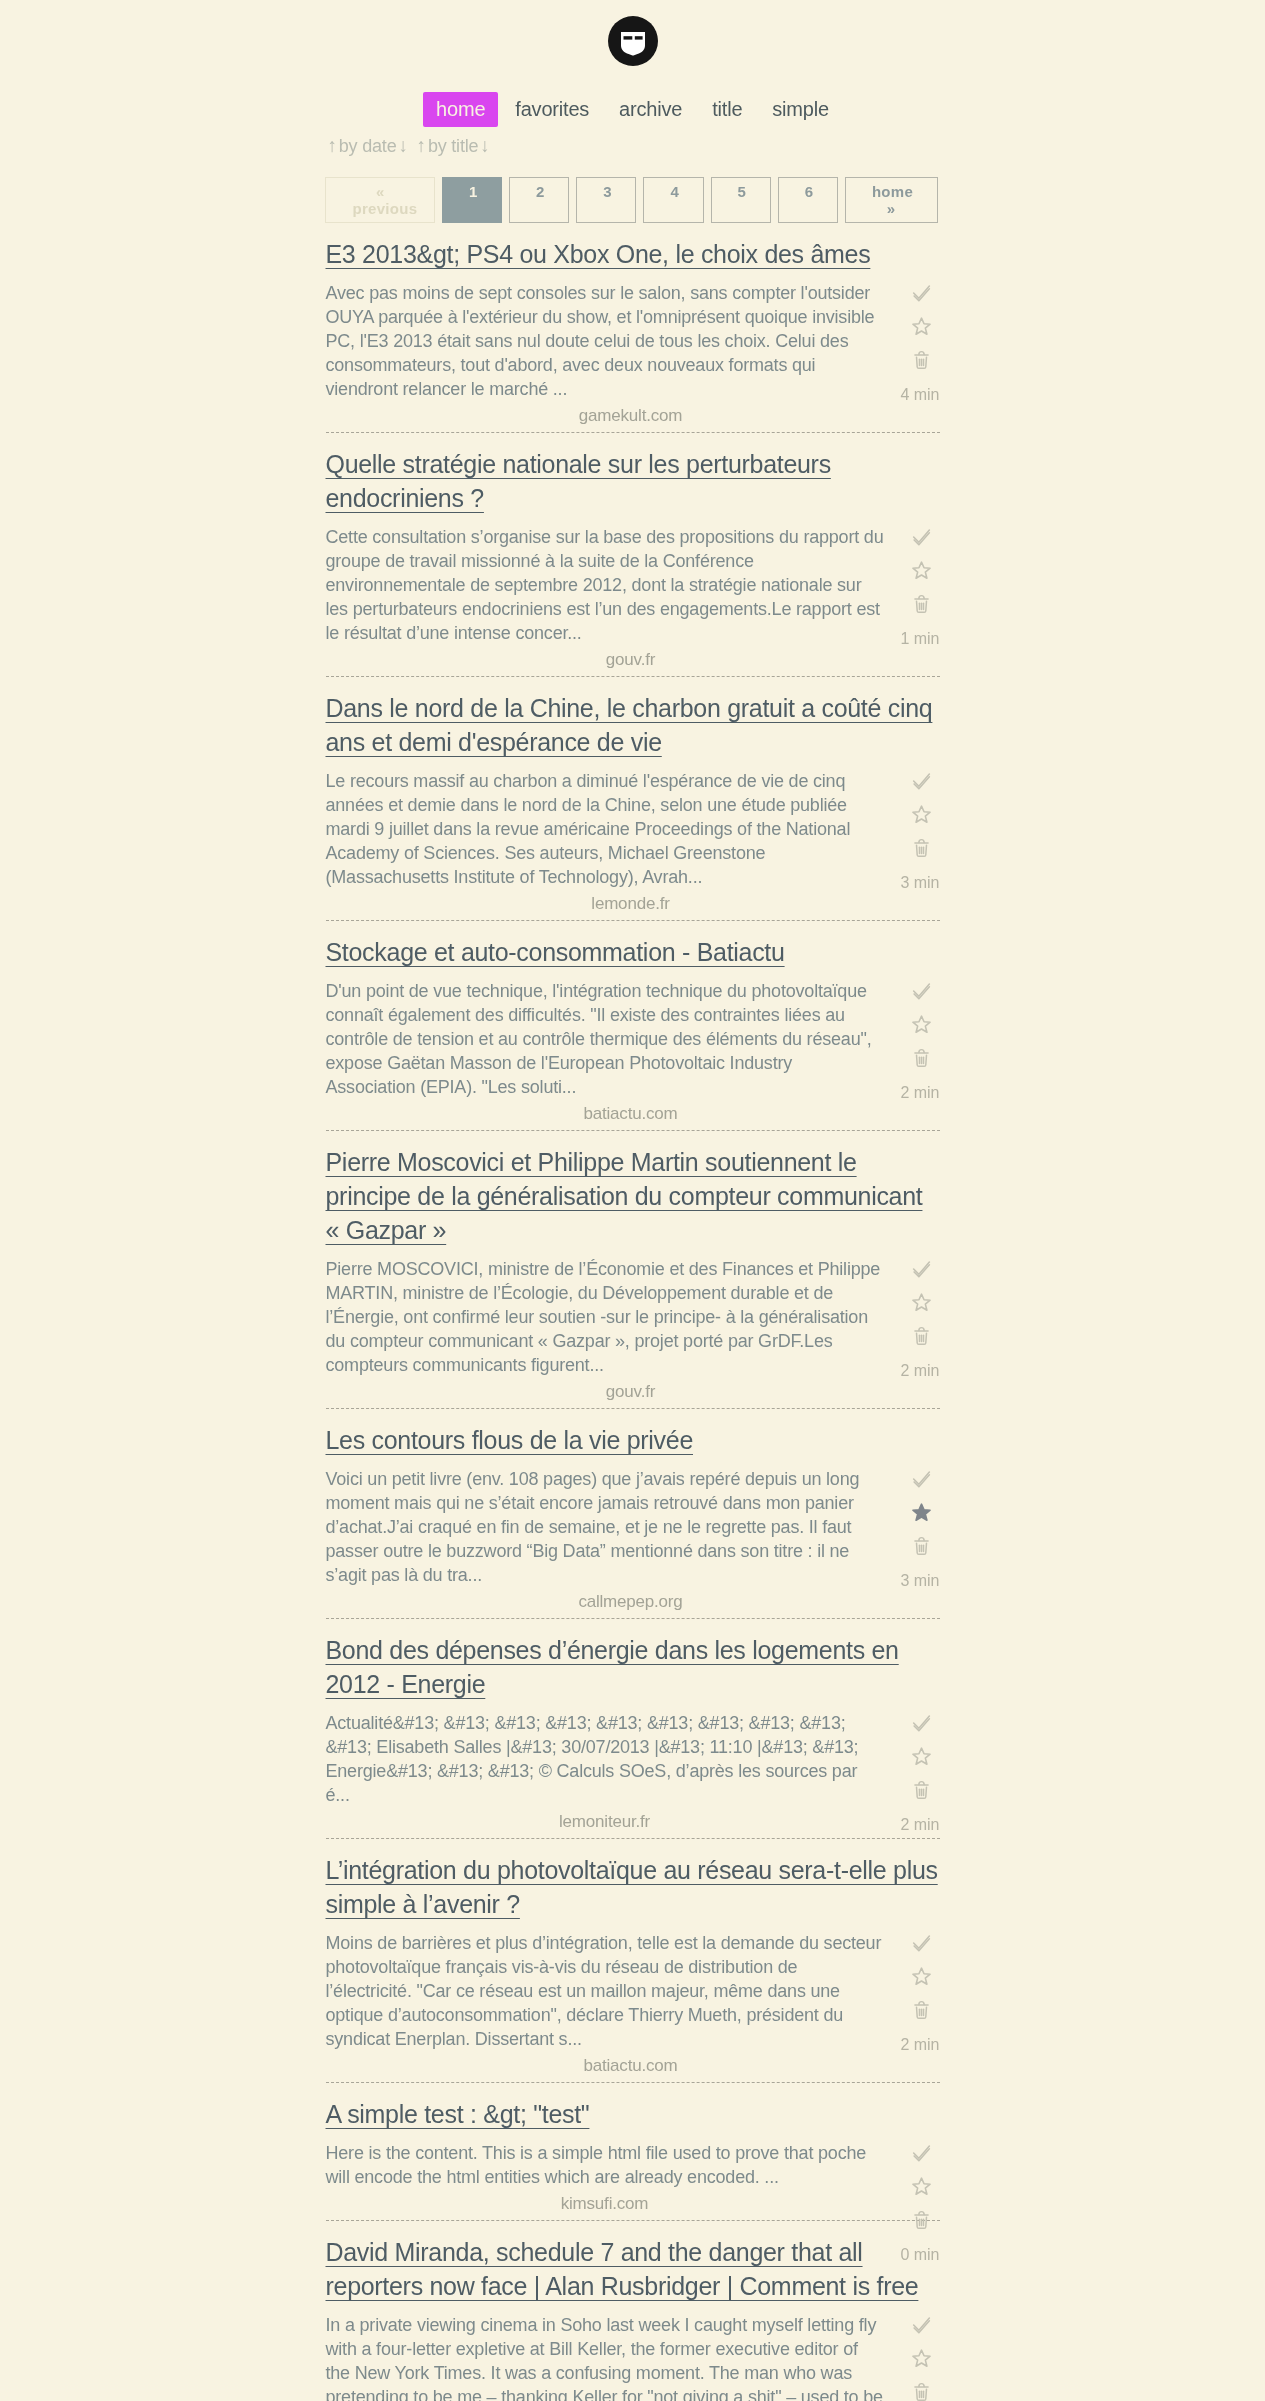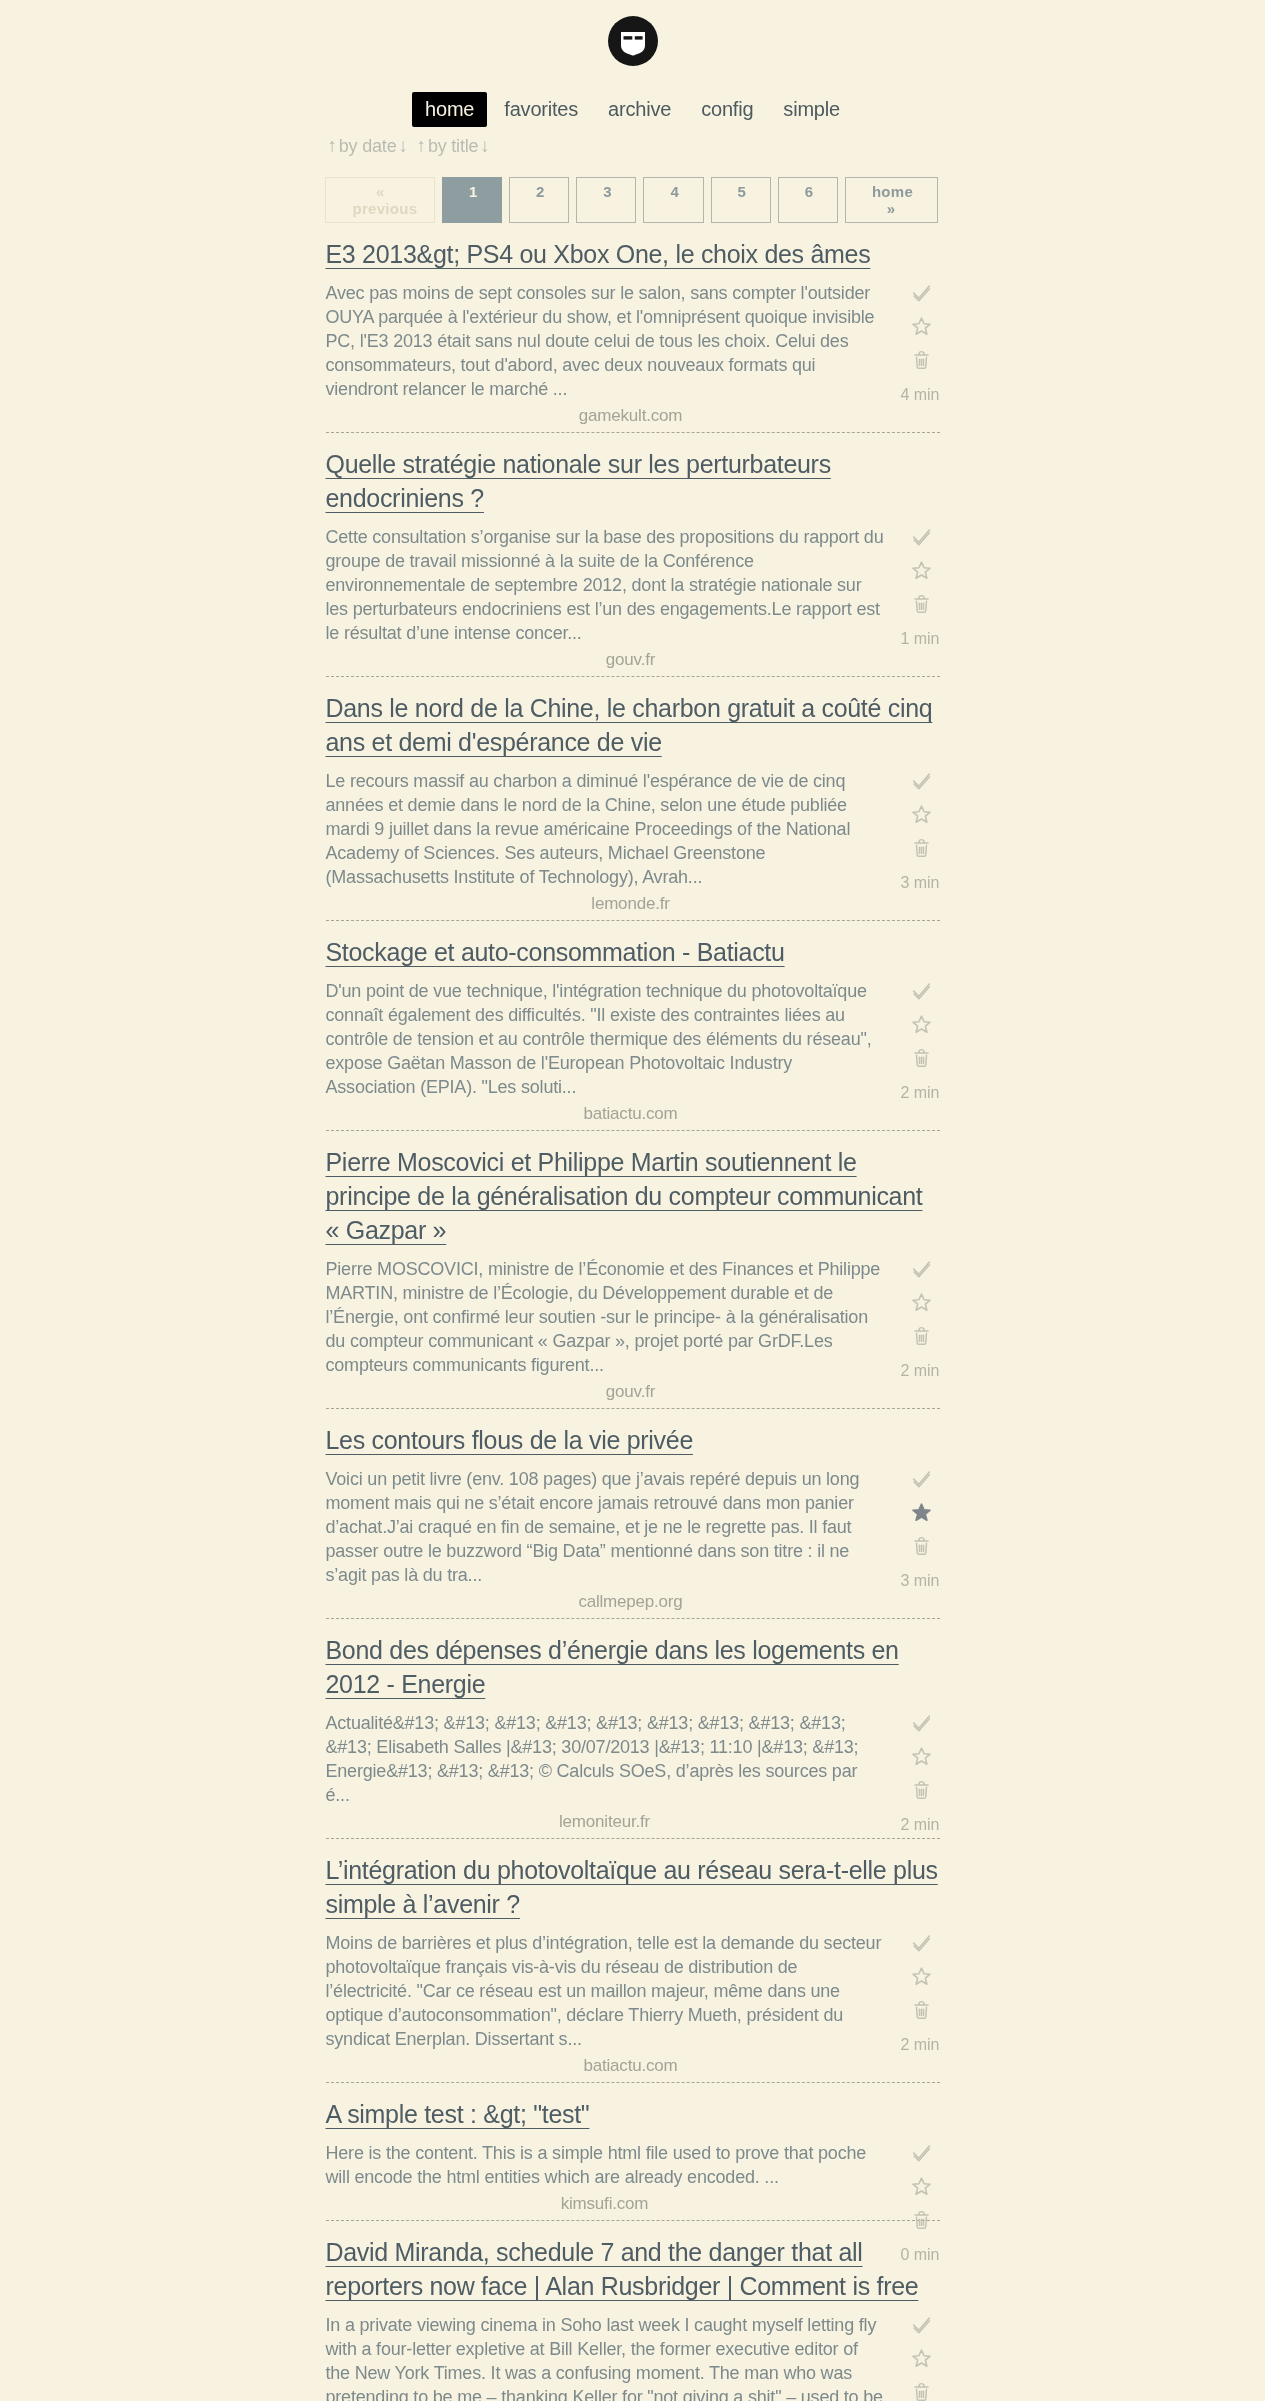--- a/index.html
+++ b/index.html
@@ -17,21 +17,21 @@
   #top { text-align: center; }
   #logo { display: inline-block; width: 50px; height: 50px; }
 
   
   #main-nav { margin-top: 22px; }
   #main-nav ul { list-style: none; margin: 0; padding: 0; display: flex; justify-content: center; gap: 4px; }
   #main-nav a {
     display: inline-block; font-size: 20px; letter-spacing: -0.2px;
     color: #4d5a5e; text-decoration: none; padding: 6px 13px; border-radius: 2px;
   }
-  #main-nav a.active { background: #000000; color: #f8f3e1; }
+  #main-nav a.active { background: #d946ef; color: #f8f3e1; }
 
   
   .sort-row { text-align: left; color: #b9bcb1; font-size: 18px; margin-top: 8px; letter-spacing: -0.2px; }
   .sort-row a { color: #b9bcb1; text-decoration: none; }
   .sort-arrow { font-size: 19px; padding: 0 2px; }
 
   
   .pagination { display: flex; justify-content: flex-end; gap: 7px; margin: 20px 2px 8px 0; }
   .page-btn {
     display: inline-block; font-size: 15px; font-weight: bold; letter-spacing: 0.3px;
@@ -74,21 +74,21 @@
   </header>
 
   <nav id="main-nav">
     <ul>
   <li><a href="#" class="active">home</a></li>
 
   <li><a href="#">favorites</a></li>
 
   <li><a href="#">archive</a></li>
 
-  <li><a href="#">config</a></li>
+  <li><a href="#">title</a></li>
 
   <li><a href="#">simple</a></li>
 </ul>
   </nav>
 
   <div class="sort-row">
     <a href="#" class="sort-arrow">↑</a><span>by date</span><a href="#" class="sort-arrow">↓</a>
     <a href="#" class="sort-arrow">↑</a><span>by title</span><a href="#" class="sort-arrow">↓</a>
   </div>
 

